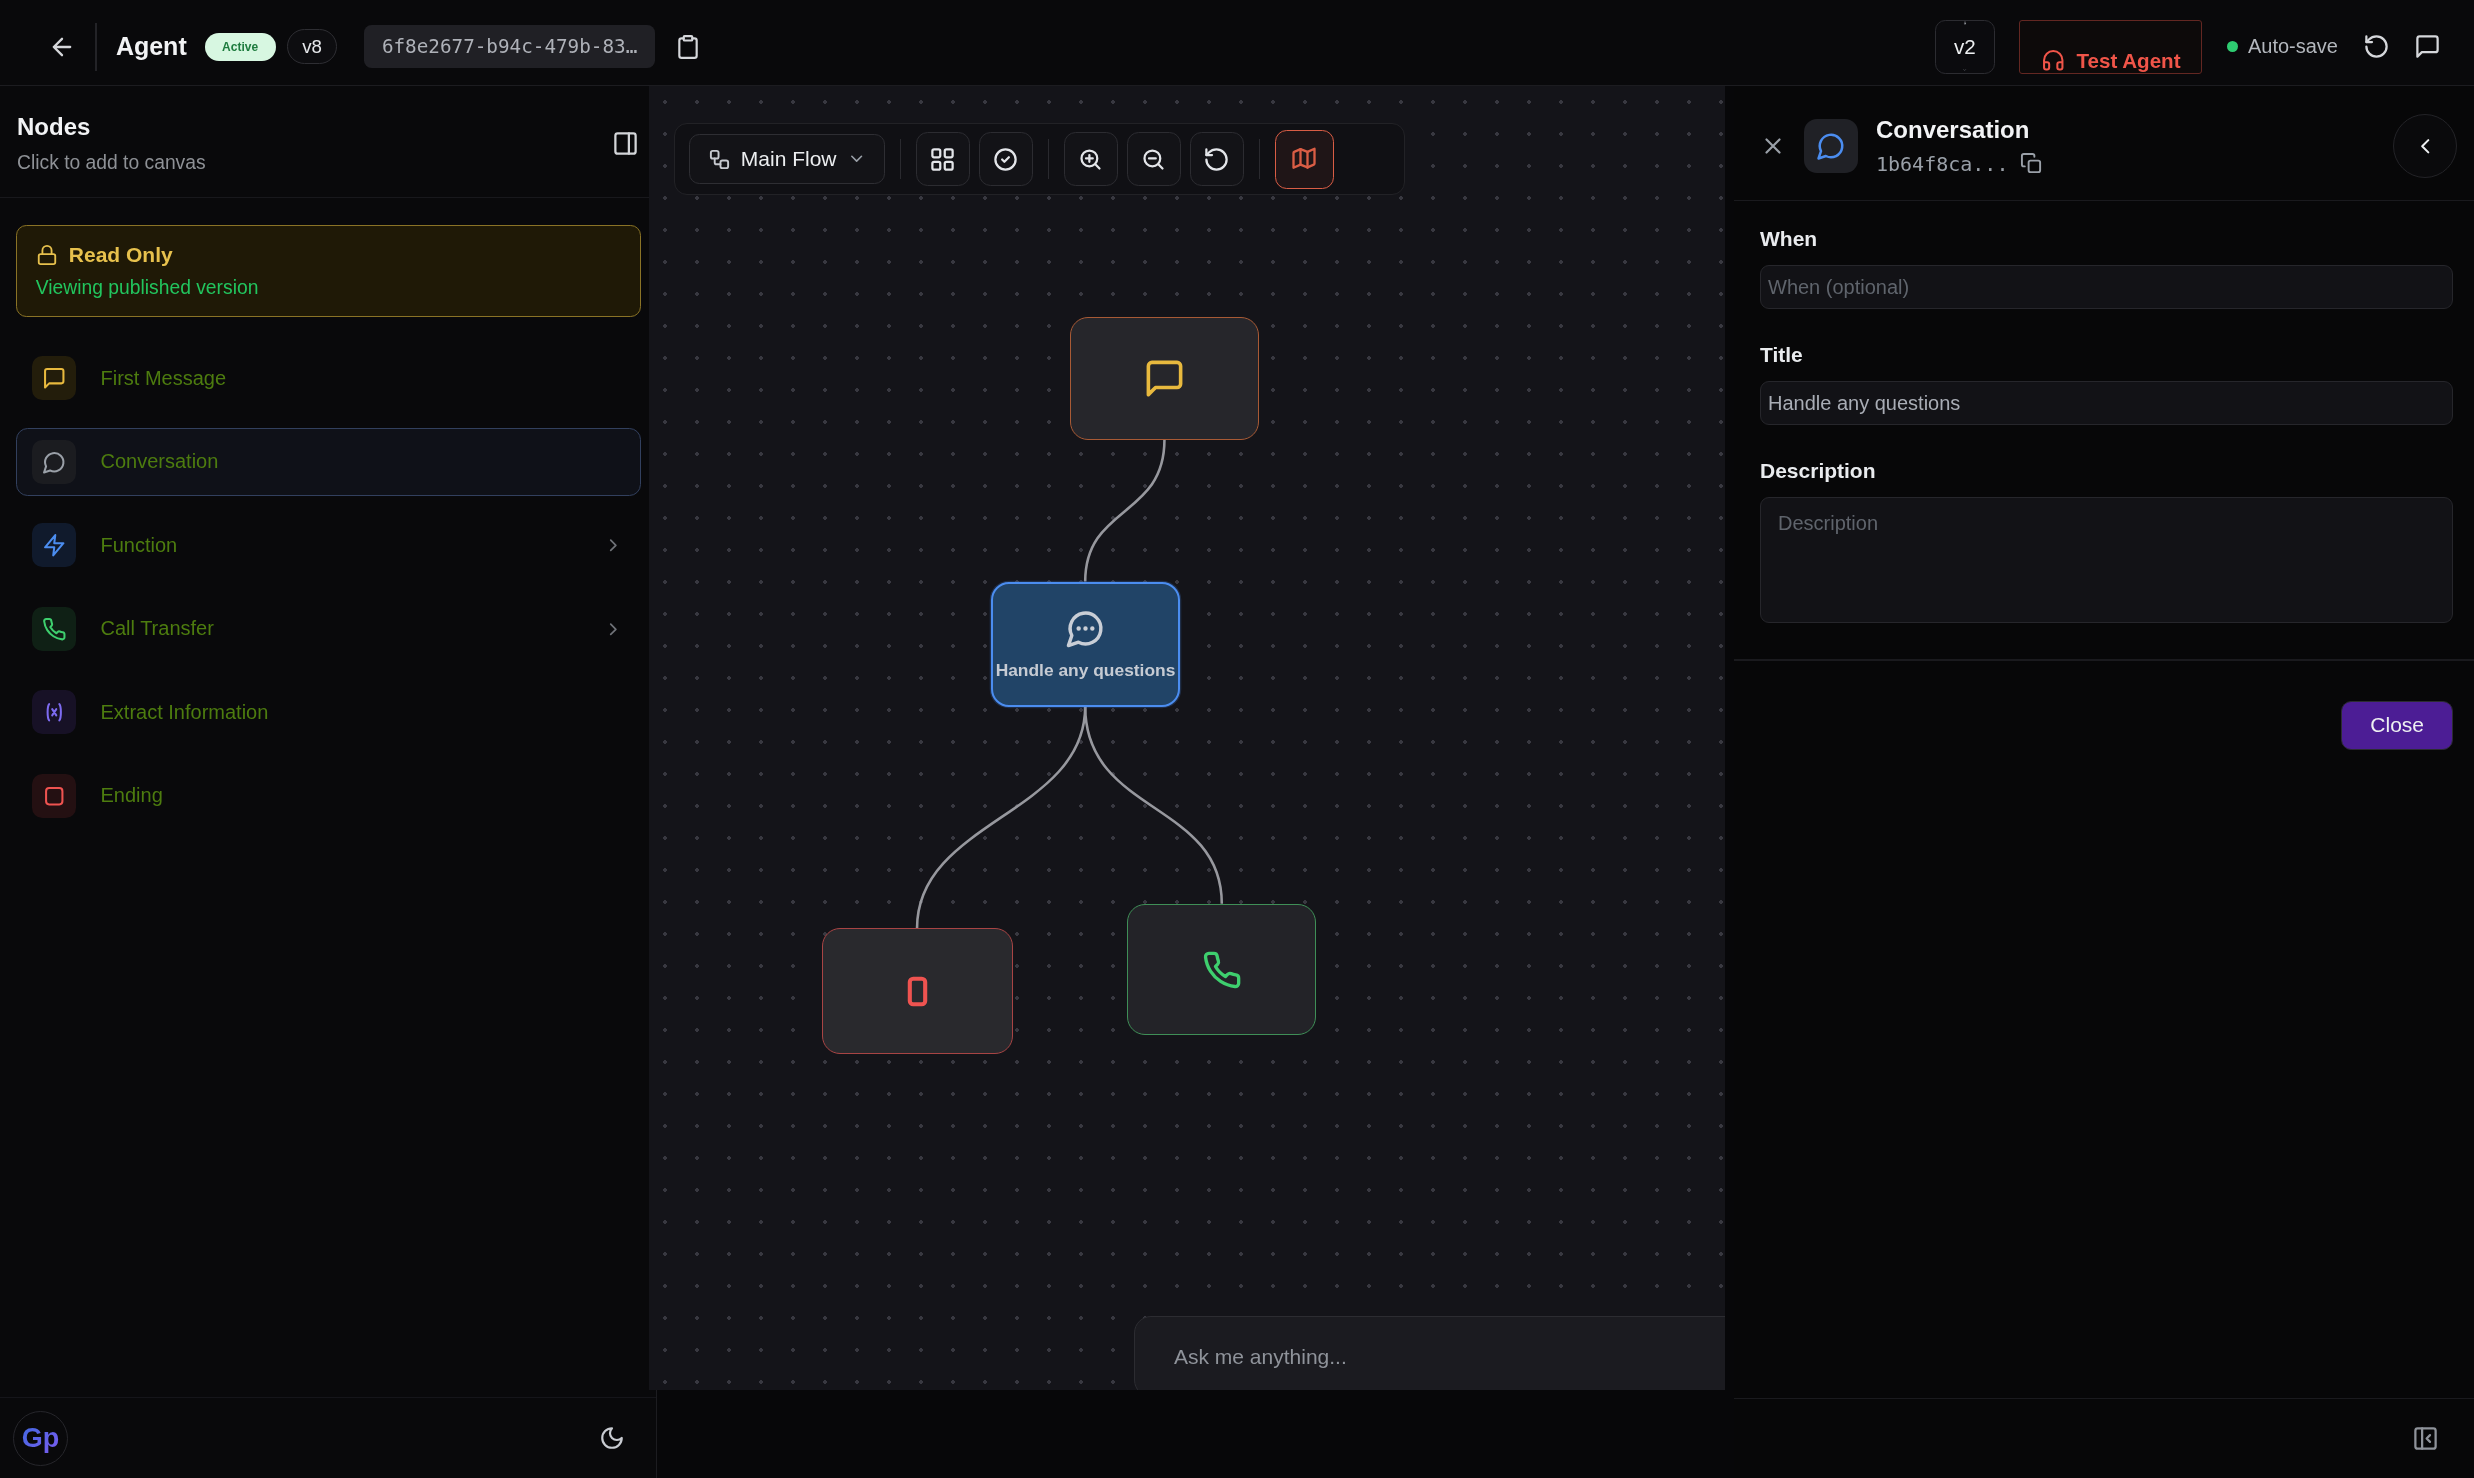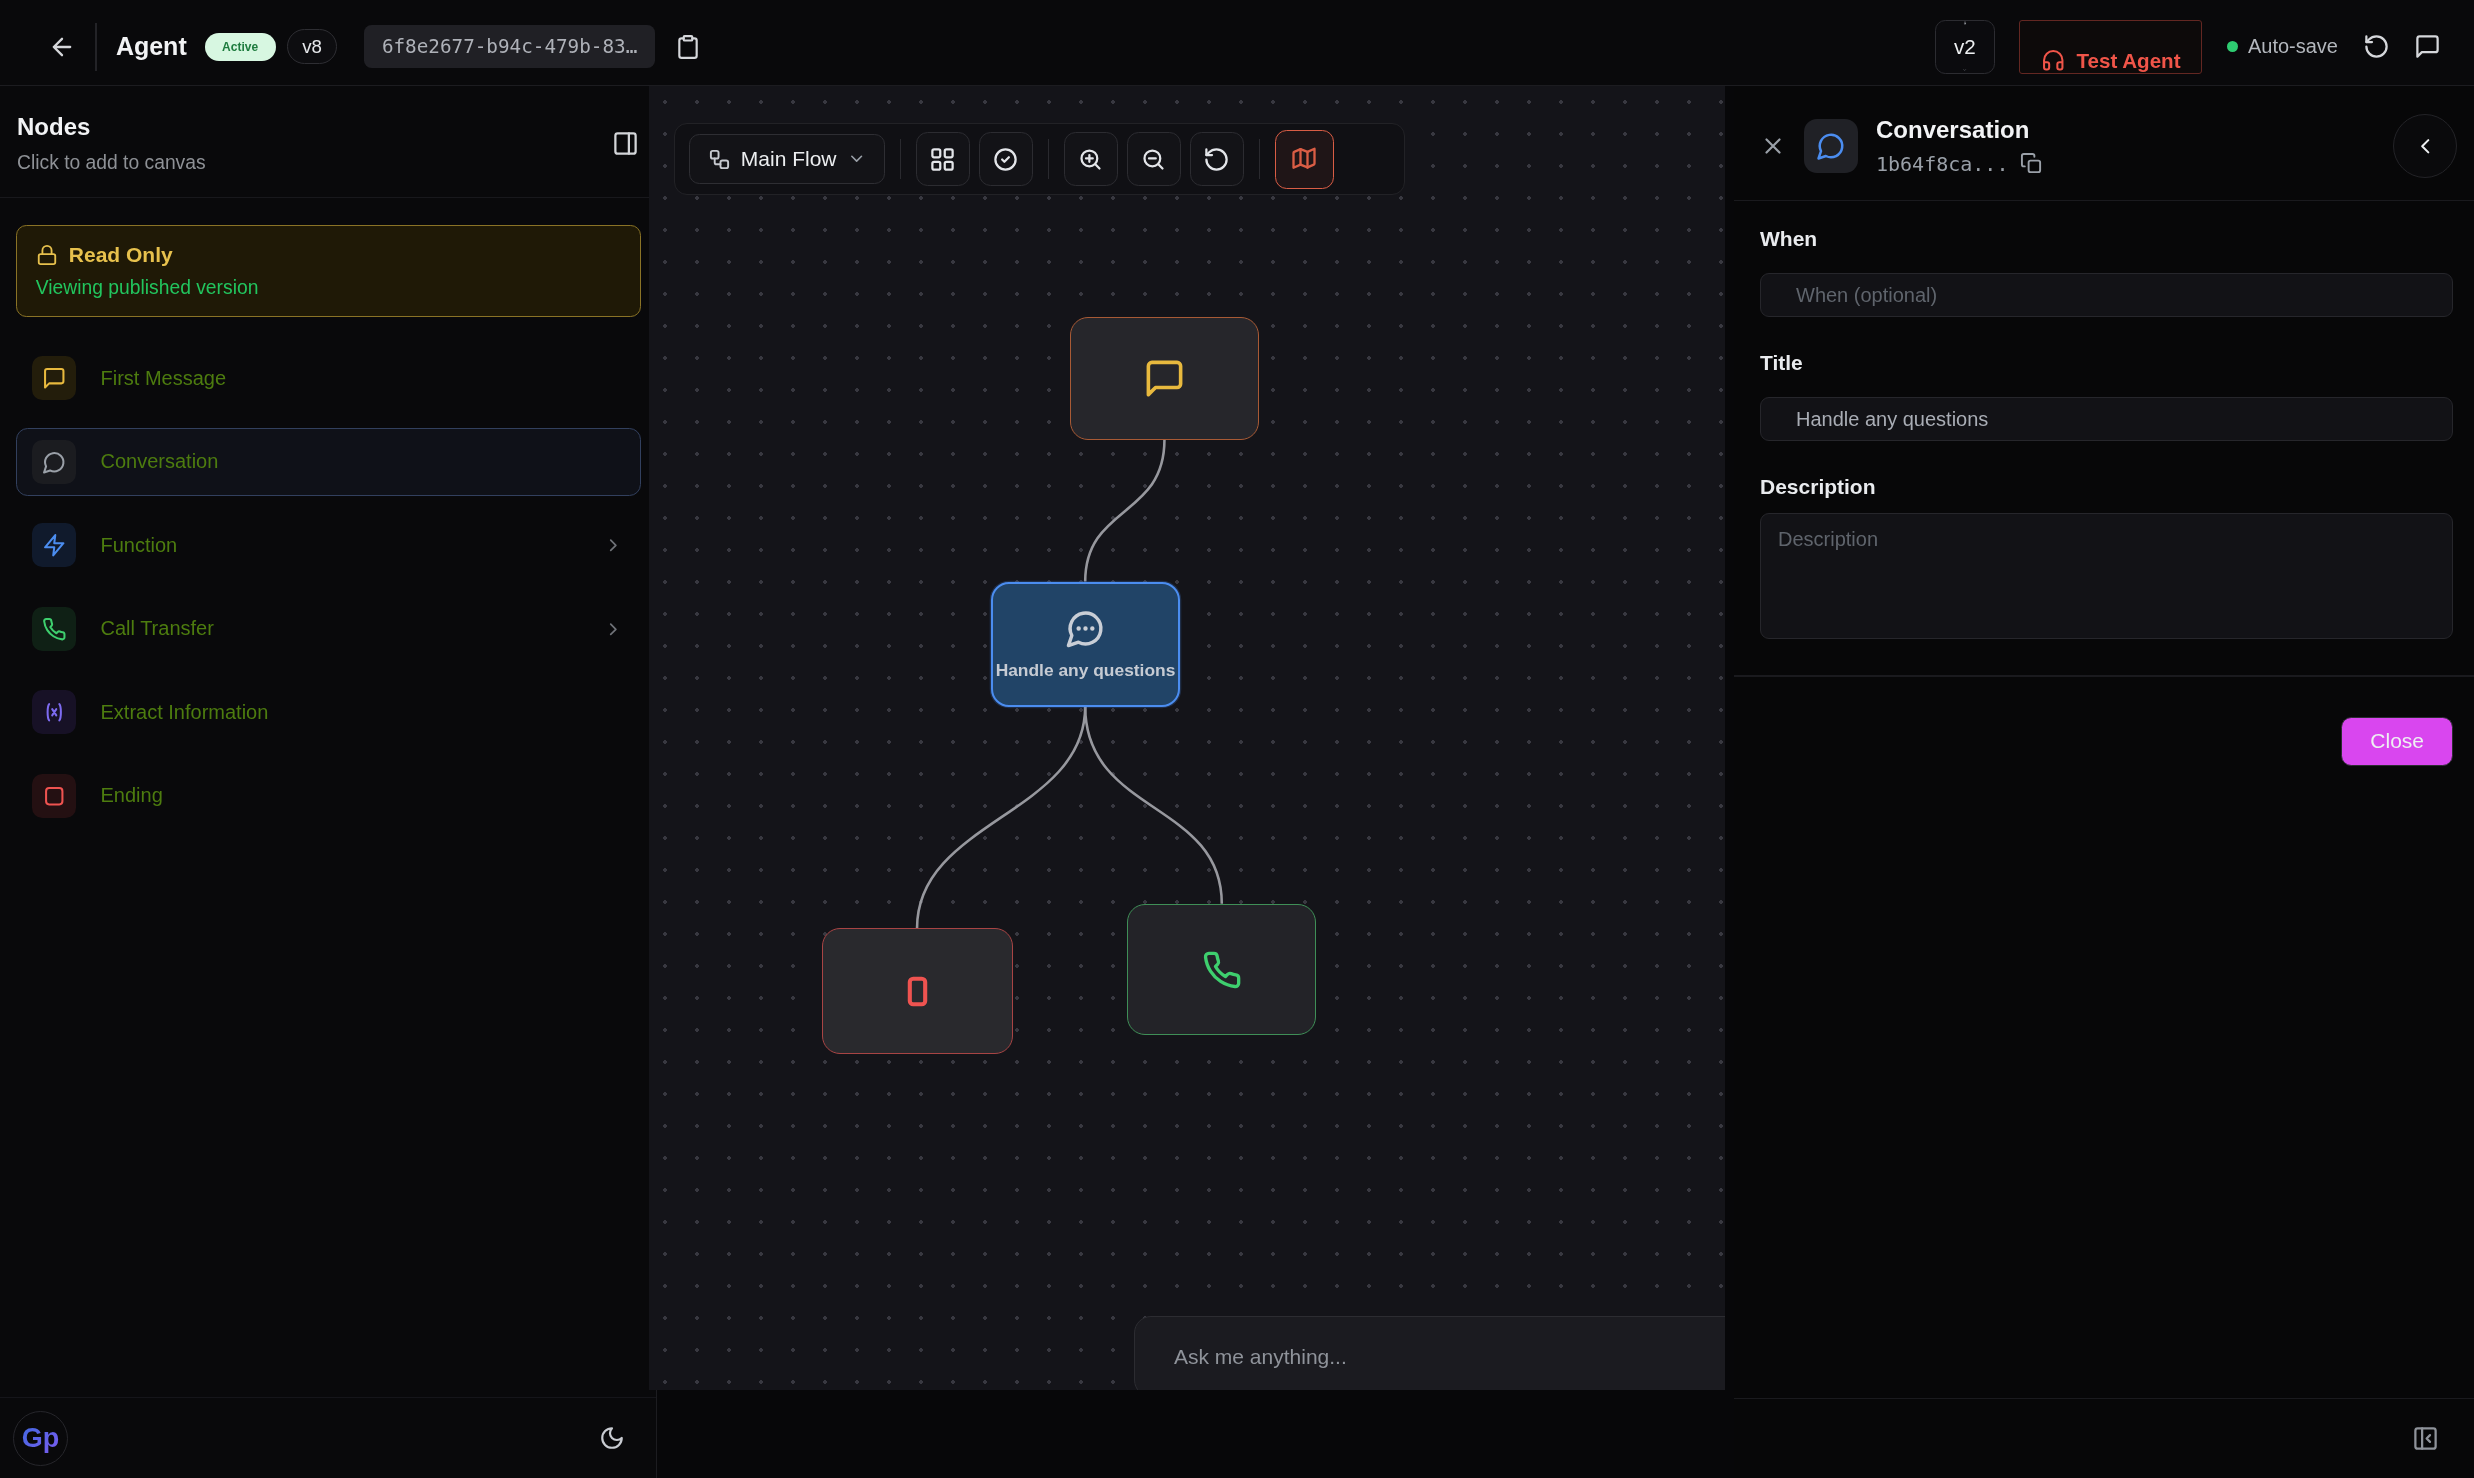--- a/index.html
+++ b/index.html
@@ -100,31 +100,31 @@
     display:flex; align-items:center; justify-content:center; margin-left:18px; }
   .pn-titlecol { margin-left:18px; }
   .pn-title { font-size:24px; font-weight:bold; color:#f2f3f5; }
   .pn-idrow { margin-top:7.7px; display:flex; align-items:center; gap:11.6px; }
   .pn-id { font-family:"DejaVu Sans Mono", monospace; font-size:20px; color:#9aa0a8; }
   .pn-collapse { position:absolute; top:28px; right:18px; width:64px; height:64px; border-radius:50%;
     border:1.3px solid #232327; background:#0a0a0c; color:#eef0f2; display:flex; align-items:center; justify-content:center; cursor:pointer; }
   .pn-headdiv { margin-top:24.5px; height:1.3px; background:#1a1a1e; }
   .pn-body { padding:26px 22px 0 26px; }
   .pn-label { font-size:21px; font-weight:600; color:#e9ebee; }
-  .pn-input { margin-top:22px; width:100%; height:44px; background:#121216; border:1.3px solid #26262b;
-    border-radius:9px; padding:0 35px; font-size:20px; color:#a9adb5; outline:none;
+  .pn-input { margin-top:14px; width:100%; height:44px; background:#121216; border:1.3px solid #26262b;
+    border-radius:9px; padding:0 7px; font-size:20px; color:#a9adb5; outline:none;
     font-family:"Liberation Sans",sans-serif; }
   .pn-input::placeholder, .pn-textarea::placeholder { color:#5f646c; }
   .pn-textarea { margin-top:14px; width:100%; height:126px; background:#121216; border:1.3px solid #26262b;
     border-radius:9px; padding:14px 17px; font-size:20px; color:#a9adb5; outline:none; resize:none;
     font-family:"Liberation Sans",sans-serif; }
   .pn-gap { margin-top:34px; }
   .pn-div { margin:34px -22px 0 -26px; height:1.3px; background:#1a1a1e; }
   .pn-closerow { display:flex; justify-content:flex-end; margin-top:40px; }
-  .btn-close { height:49px; padding:0 28px; border:1.3px solid #2c2c31; background:#d946ef; border-radius:10.3px;
+  .btn-close { height:49px; padding:0 28px; border:1.3px solid #2c2c31; background:#4c1d95; border-radius:10.3px;
     color:#eef0f2; font-size:21px; cursor:pointer; font-family:"Liberation Sans",sans-serif; }
   .pn-footer { position:absolute; left:0; right:0; bottom:0; height:80px; border-top:1.3px solid #1a1a1e; }
   .pn-footer .iconbtn { position:absolute; right:36px; top:26px; color:#8f939a; }
 </style>
 </head>
 <body>
 
 <div class="app">
 
   <header class="topbar">

